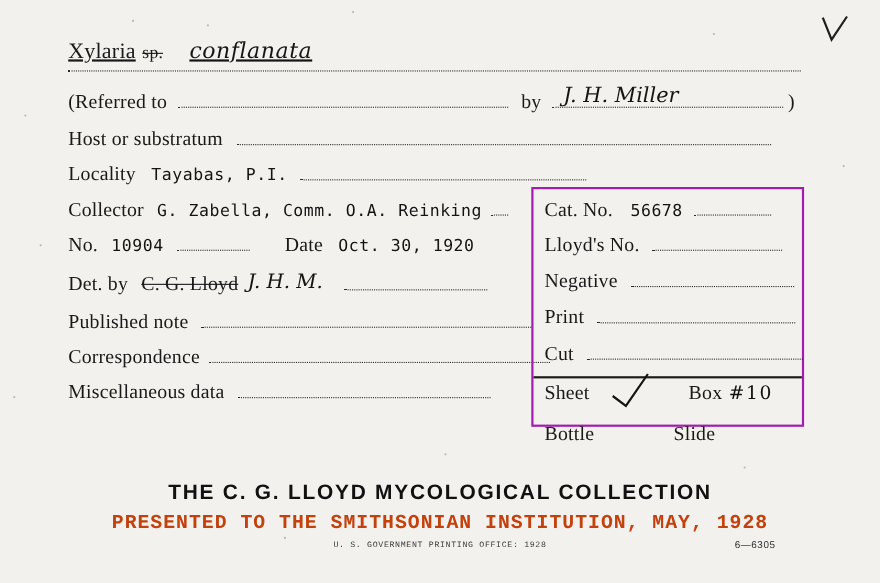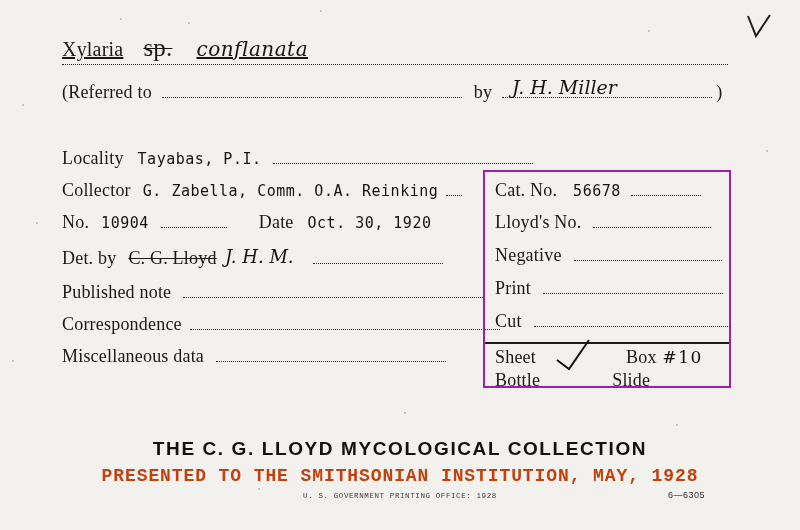--- a/index.html
+++ b/index.html
@@ -153,34 +153,38 @@
   <div class="speck" style="left:766px;top:150px;"></div>
   <div class="speck" style="left:12px;top:360px;"></div>
   <div class="speck" style="left:258px;top:488px;"></div>
 
   <svg class="corner-mark" viewBox="0 0 26 26">
     <path d="M2 2 L10 22 L24 1" stroke="#1f1f1f" stroke-width="2" fill="none"></path>
   </svg>
 
   <div class="row" style="left:62px;top:34px;width:680px;">
     <span class="label" style="font-size:20px;text-decoration:underline;">Xylaria</span>
-    <span class="label strike" style="font-size:25px;margin-left:16px;">sp.</span>
+    <span class="label strike" style="font-size:16px;margin-left:2px;">sp.</span>
     <span class="hand-cursive" style="margin-left:20px;text-decoration:underline;">conflanata</span>
   </div>
   <div style="position:absolute;left:62px;top:64px;width:666px;border-bottom:1px dotted #2b2b2b;"></div>
 
   <div class="row" style="left:62px;top:82px;">
     <span class="label">(Referred to</span>
     <span class="dots" style="width:300px;margin-left:6px;"></span>
     <span class="label" style="margin-left:8px;">by</span>
     <span class="dots" style="width:210px;margin-left:6px;"></span>
     <span class="label">)</span>
   </div>
   <div class="sig" style="left:512px;top:76px;">J. H. Miller</div>
 
+  <div class="row" style="left:62px;top:116px;">
+    <span class="label">Host or substratum</span>
+    <span class="dots" style="width:486px;margin-left:8px;"></span>
+  </div>
 
   <div class="row" style="left:62px;top:148px;">
     <span class="label">Locality</span>
     <span class="typed" style="margin-left:10px;">Tayabas, P.I.</span>
     <span class="dots" style="width:260px;margin-left:8px;"></span>
   </div>
 
   <div class="row" style="left:62px;top:180px;">
     <span class="label">Collector</span>
     <span class="typed" style="margin-left:8px;">G. Zabella, Comm. O.A. Reinking</span>
@@ -246,21 +250,21 @@
     </div>
 
     <div class="box-sep" style="top:170px;"></div>
 
     <div class="box-row" style="top:175px;">
       <span class="label">Sheet</span>
       <span class="label" style="margin-left:86px;">Box</span>
       <span class="hand" style="margin-left:2px;">#10</span>
     </div>
 
-    <div class="box-row" style="top:198px;">
+    <div class="box-row" style="top:212px;">
       <span class="label">Bottle</span>
       <span class="label" style="margin-left:68px;">Slide</span>
     </div>
 
     <svg style="position:absolute;left:70px;top:166px;" width="40" height="34">
       <path d="M2 22 L14 31 L34 2" stroke="#141414" stroke-width="2" fill="none"></path>
     </svg>
   </div>
 
   <div class="footer foot-main" style="top:438px;">THE C. G. LLOYD MYCOLOGICAL COLLECTION</div>

